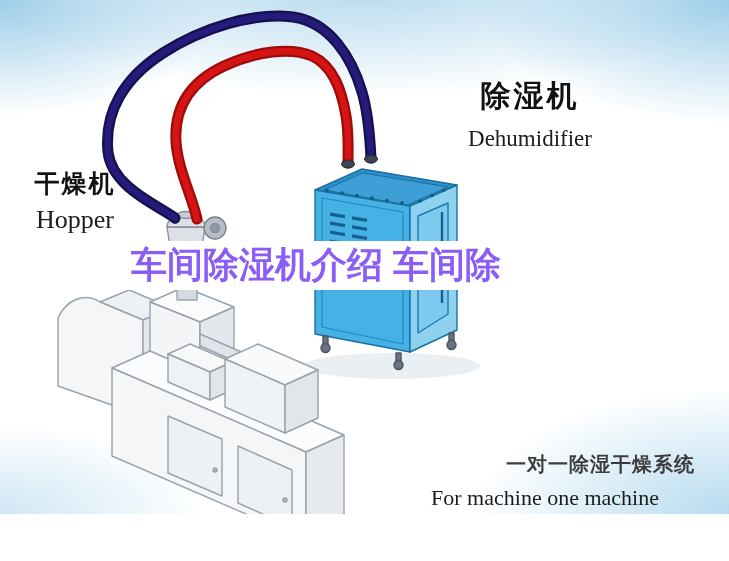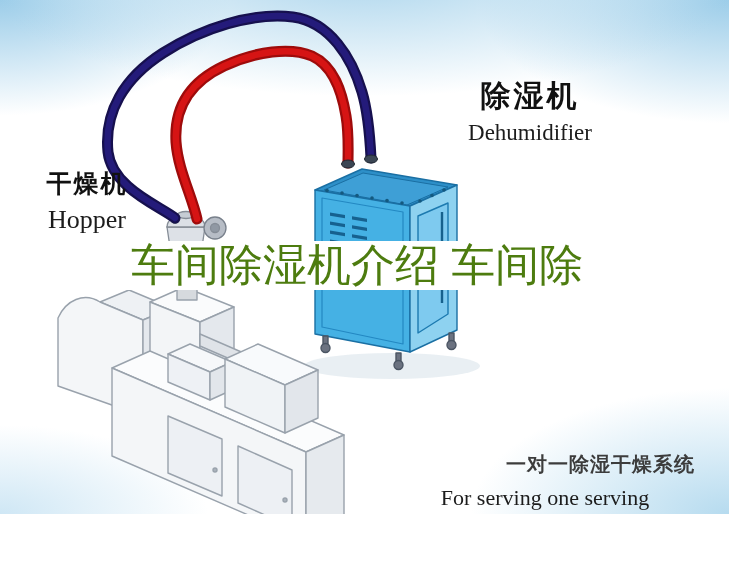--- a/index.html
+++ b/index.html
@@ -15,31 +15,31 @@
       radial-gradient(52% 36% at 100% 100%, #b6dbef 0%, rgba(255,255,255,0) 68%),
       radial-gradient(46% 28% at 0% 100%, #cfe7f5 0%, rgba(255,255,255,0) 62%);
     font-family:"Liberation Sans", sans-serif;
   }
   #scene{position:absolute;left:0;top:0;width:729px;height:561px;}
   .lbl{position:absolute;text-align:center;}
   .cn{font-weight:bold;color:#111111;}
   .en{font-family:"Liberation Serif", serif;color:#1c1c1c;}
   #dehumidifier-label{left:445px;top:76px;width:170px;}
   #dehumidifier-label .cn{font-size:30px;letter-spacing:3px;}
-  #dehumidifier-label .en{font-size:23px;margin-top:3px;}
-  #hopper-label{left:28px;top:167px;width:118px;text-align:center;}
+  #dehumidifier-label .en{font-size:23px;margin-top:9px;}
+  #hopper-label{left:16px;top:167px;width:118px;text-align:center;}
   #hopper-label .cn{font-size:25px;letter-spacing:2px;}
   #hopper-label .en{font-size:26px;margin-top:5px;}
   #main-title{position:absolute;left:124px;top:241px;line-height:45px;}
   #main-title span{
     display:table;
     background:#ffffff;
-    color:#4d7c0f;
-    font-weight:normal;
-    font-size:44px;
+    color:#8b5cf6;
+    font-weight:bold;
+    font-size:36px;
     padding:1px 7px 3px 7px;
     white-space:nowrap;
   }
   #caption{left:395px;top:451px;width:300px;}
   #caption .cn{font-size:20px;color:#3c3c3c;letter-spacing:1px;text-align:right;}
   #caption .en{font-size:22px;margin-top:7px;}
 </style>
 </head>
 <body>
 
@@ -160,16 +160,16 @@
     <div class="cn">干燥机</div>
     <div class="en">Hopper</div>
   </div>
 
   <div id="main-title">
     <span>车间除湿机介绍 车间除</span>
   </div>
 
   <div class="lbl" id="caption">
     <div class="cn">一对一除湿干燥系统</div>
-    <div class="en">For serving one serving</div>
+    <div class="en">For machine one machine</div>
   </div>
 
 </div>
 
 </body></html>

